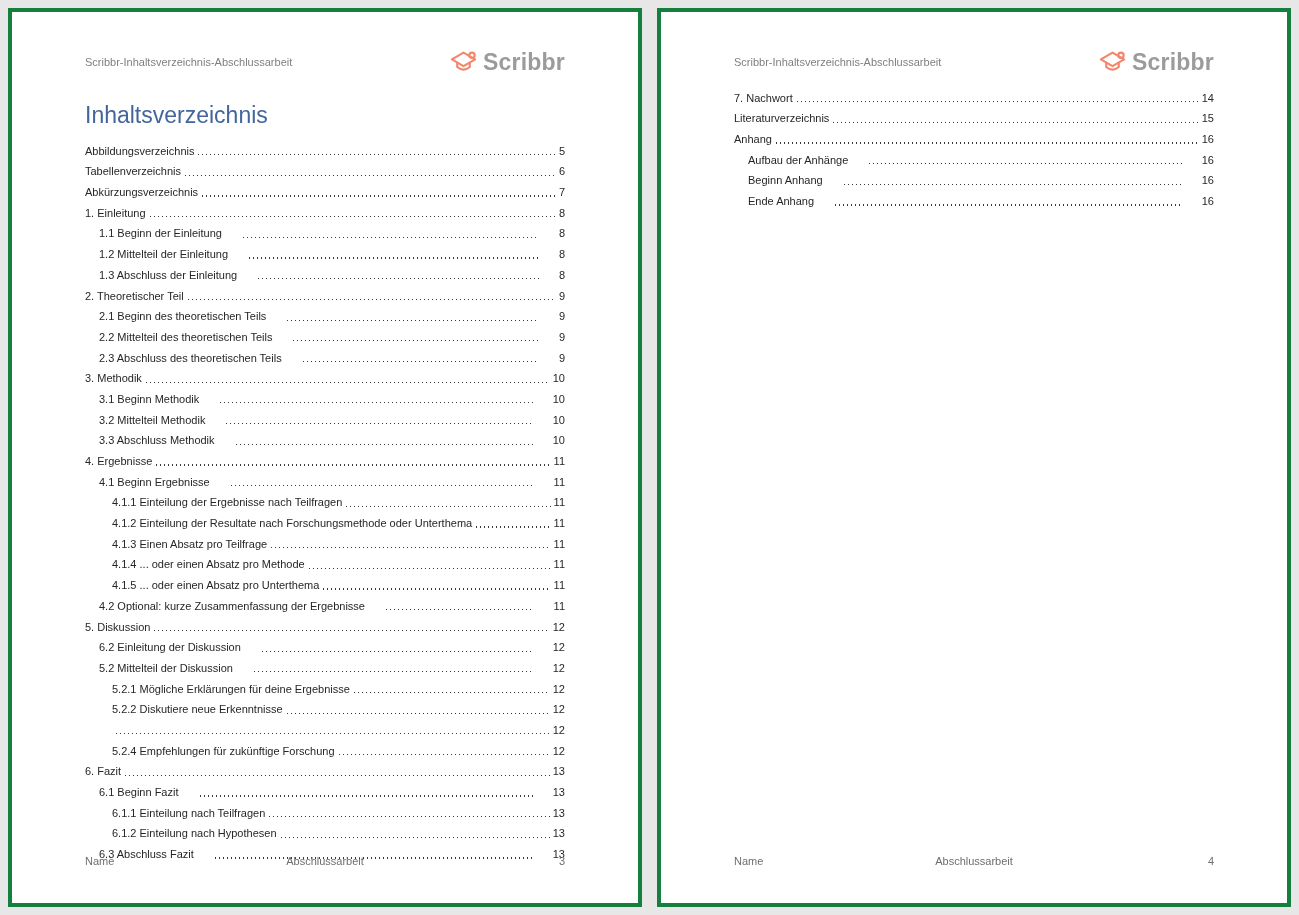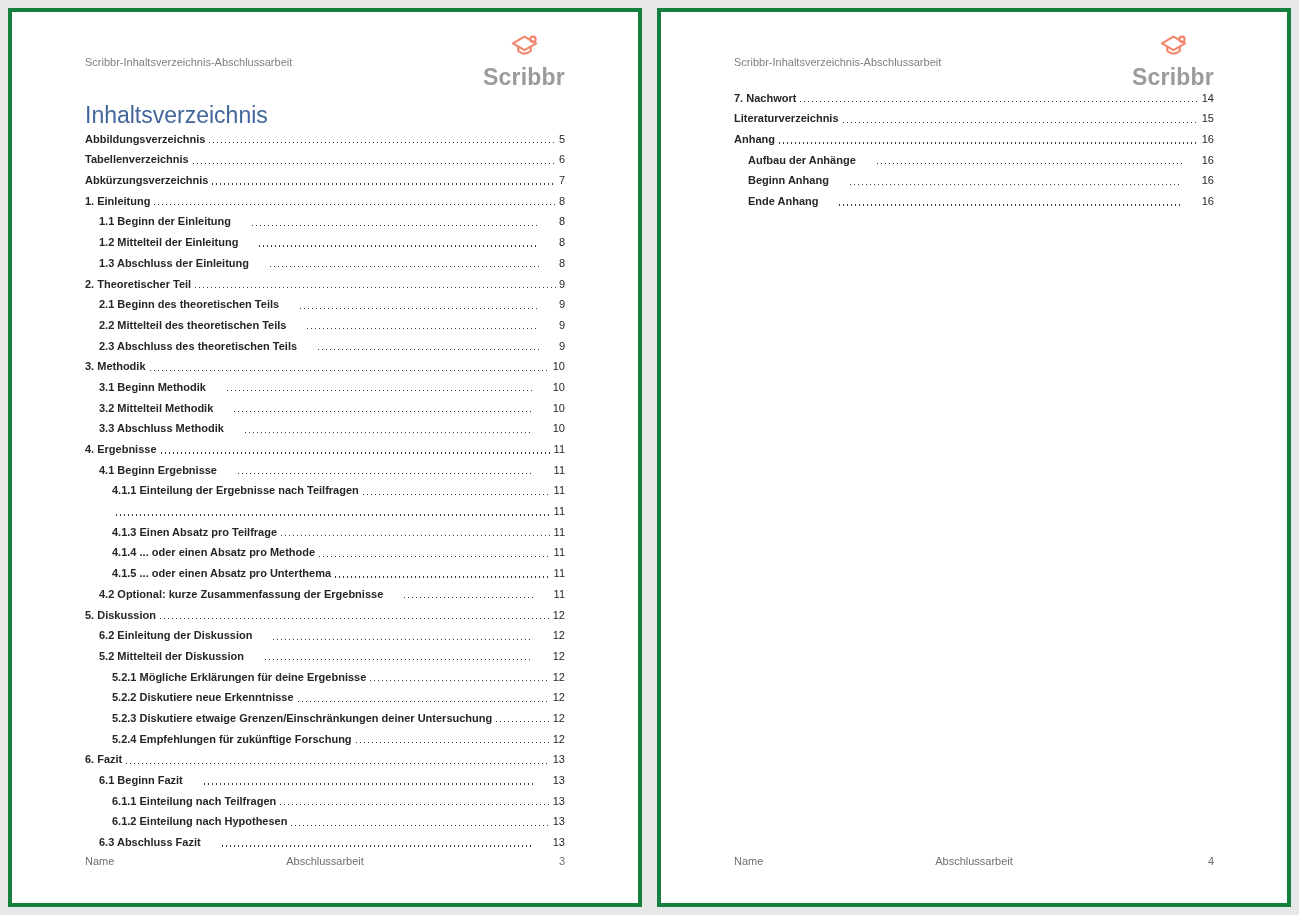--- a/index.html
+++ b/index.html
@@ -17,40 +17,40 @@
     box-sizing:border-box;
     padding:0 73px;
     position:relative;
     flex:0 0 auto;
   }
   .page-header {
     display:flex; justify-content:space-between; align-items:center;
     padding-top:32px; height:36px;
   }
   .doc-label { font-size:11px; color:#7f7f7f; }
-  .logo { display:flex; align-items:center; gap:5px;flex-direction:column; }
+  .logo { display:flex; align-items:center; gap:5px; }
   .logo svg { width:29px; height:25px; display:block; }
   .logo-text { font-size:23px; font-weight:bold; color:#9b9b9b; letter-spacing:0.2px; }
 
   .toc-title {
     color:#42669c;
     font-size:23px; font-weight:400;
     line-height:22px;
     margin:24px 0 0 0;
   }
-  .toc { margin-top:0; }
+  .toc { margin-top:12px; }
   .toc--continued { margin-top:5px; }
 
   .toc-row {
     display:flex; align-items:flex-end;
     height:20.7px;
     font-size:11px; color:#262626;
     cursor:pointer;
   }
-  .toc-row .t-label { white-space:nowrap; line-height:16px;font-weight:bold; }
+  .toc-row .t-label { white-space:nowrap; line-height:16px; }
   .toc-row .t-page  { white-space:nowrap; line-height:16px; }
   .lvl1 { padding-left:14px;gap:17px; }
   .lvl2 { padding-left:27px; }
   .leader {
     flex:1 1 auto; min-width:8px;
     height:1.2px;
     align-self:flex-end;
     margin:0 3px 3.5px 4px;
     background-image:repeating-linear-gradient(to right, #3a3a3a 0 1.2px, transparent 1.2px 4px);
   }
@@ -168,20 +168,21 @@
           <span class="t-label">4.1 Beginn Ergebnisse</span>
           <span class="leader"></span>
           <span class="t-page">11</span>
         </div>
         <div class="toc-row lvl2">
           <span class="t-label">4.1.1 Einteilung der Ergebnisse nach Teilfragen</span>
           <span class="leader"></span>
           <span class="t-page">11</span>
         </div>
         <div class="toc-row lvl2">
+          <span class="t-label">4.1.2 Einteilung der Resultate nach Forschungsmethode oder Unterthema</span>
           <span class="leader"></span>
           <span class="t-page">11</span>
         </div>
         <div class="toc-row lvl2">
           <span class="t-label">4.1.3 Einen Absatz pro Teilfrage</span>
           <span class="leader"></span>
           <span class="t-page">11</span>
         </div>
         <div class="toc-row lvl2">
           <span class="t-label">4.1.4 ... oder einen Absatz pro Methode</span>
@@ -217,21 +218,20 @@
           <span class="t-label">5.2.1 Mögliche Erklärungen für deine Ergebnisse</span>
           <span class="leader"></span>
           <span class="t-page">12</span>
         </div>
         <div class="toc-row lvl2">
           <span class="t-label">5.2.2 Diskutiere neue Erkenntnisse</span>
           <span class="leader"></span>
           <span class="t-page">12</span>
         </div>
         <div class="toc-row lvl2">
-          <span class="t-label">5.2.3 Diskutiere etwaige Grenzen/Einschränkungen deiner Untersuchung</span>
           <span class="leader"></span>
           <span class="t-page">12</span>
         </div>
         <div class="toc-row lvl2">
           <span class="t-label">5.2.4 Empfehlungen für zukünftige Forschung</span>
           <span class="leader"></span>
           <span class="t-page">12</span>
         </div>
         <div class="toc-row lvl0">
           <span class="t-label">6. Fazit</span>

